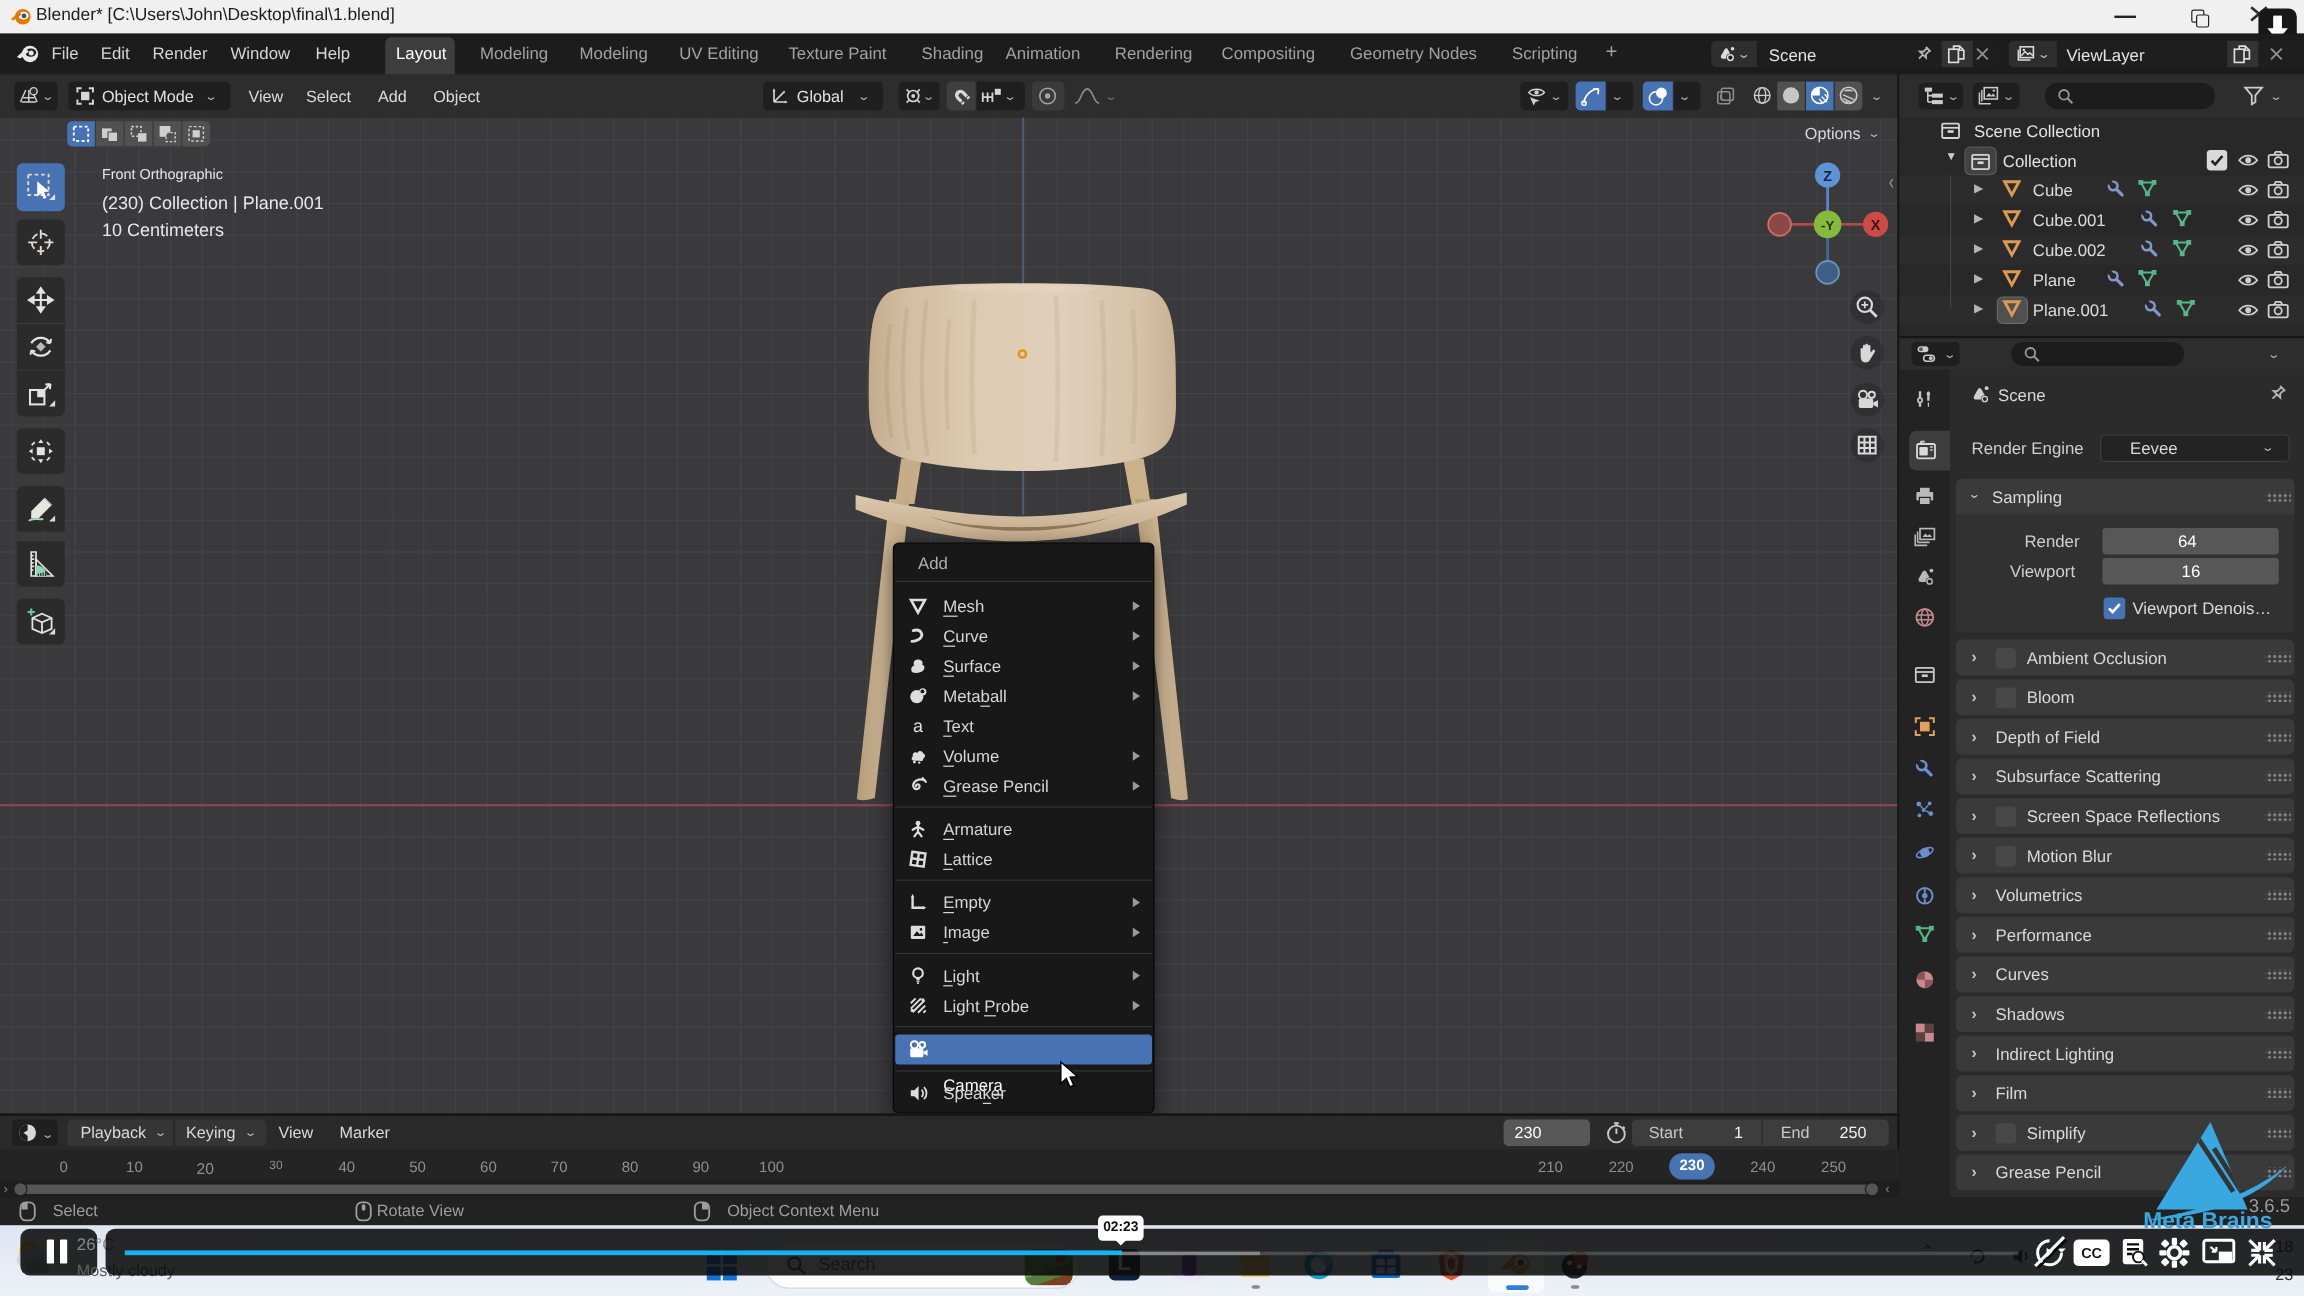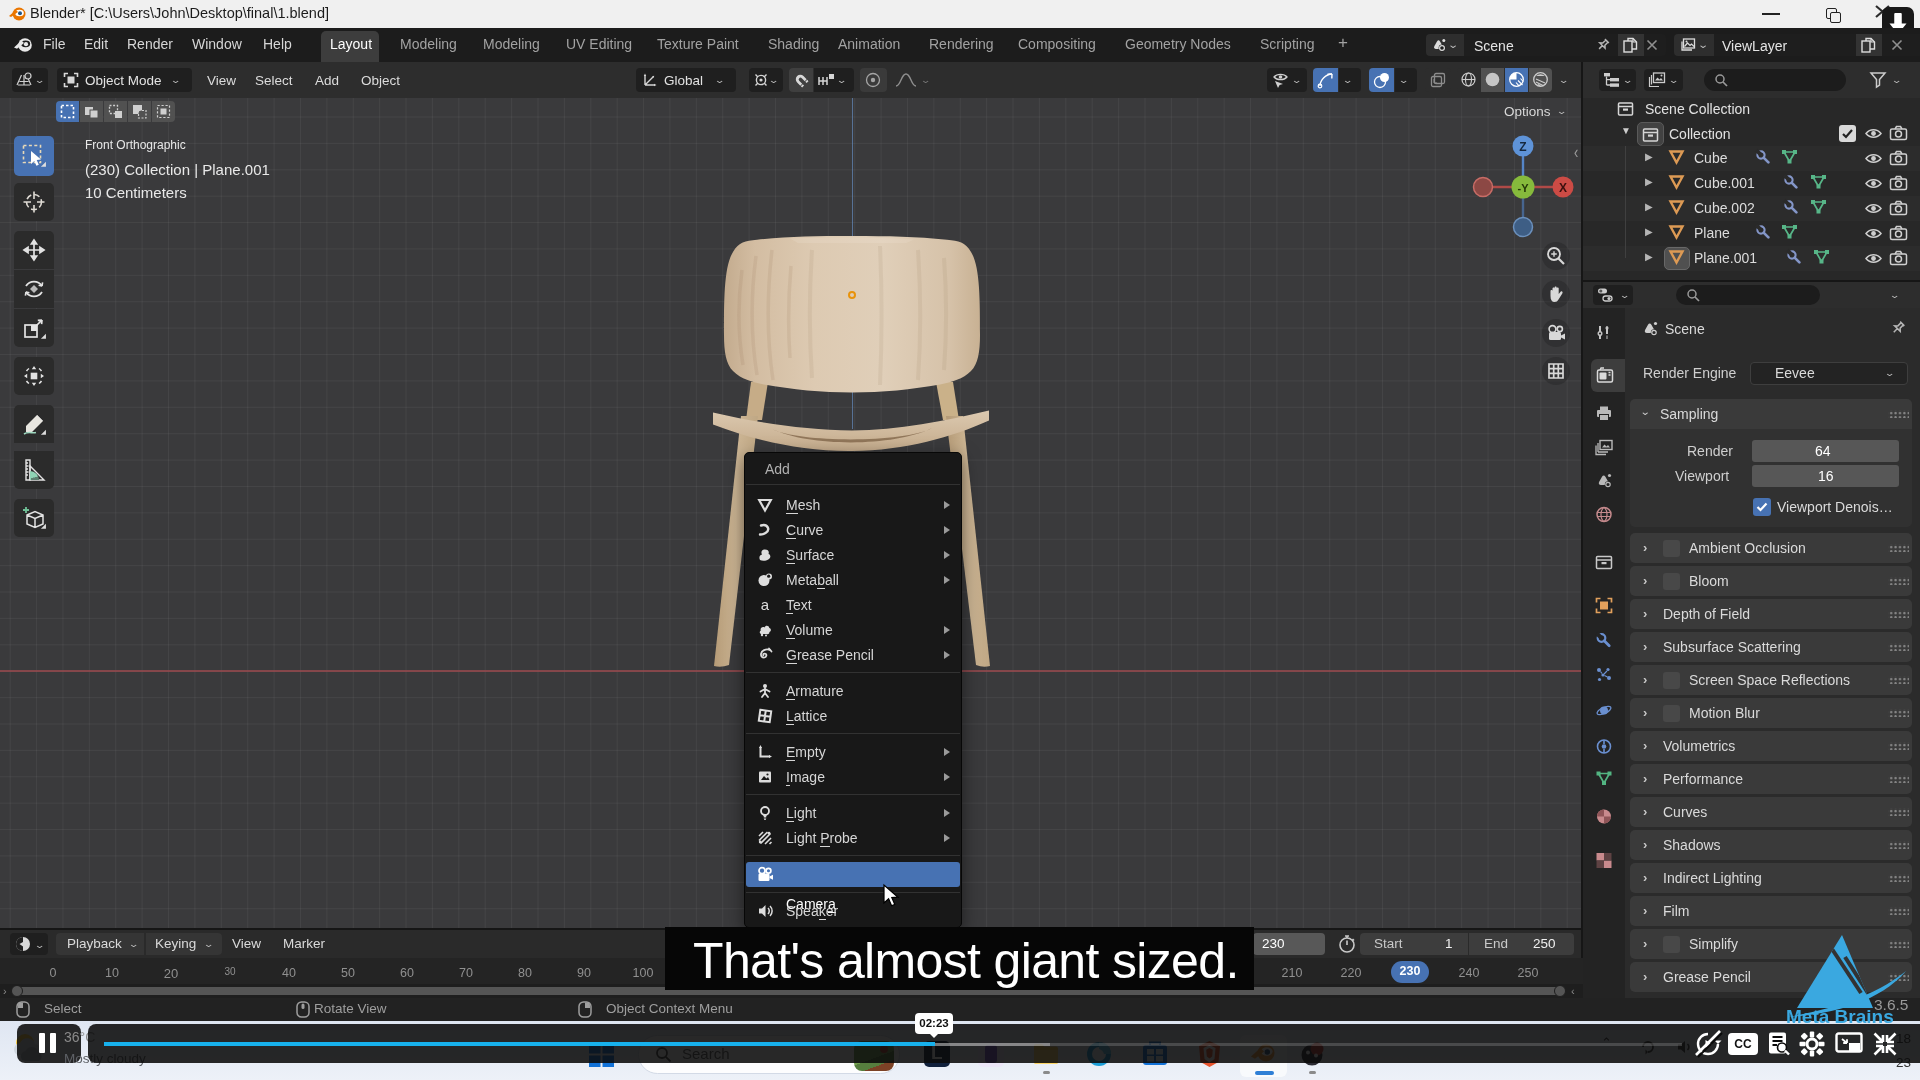--- a/index.html
+++ b/index.html
@@ -1082,28 +1082,25 @@
   <svg class="abs" style="left:1639px;top:17px;" width="18" height="18" viewBox="0 0 18 18">
     <path d="M4 9 A 5 5 0 1 1 9 14" fill="none" stroke="#3a3a3a" stroke-width="1.8"></path>
     <path d="M9 14 L6.5 11.5 L6.5 16.5 Z" fill="#3a3a3a"></path>
   </svg>
   <svg class="abs" style="left:1676px;top:17px;" width="18" height="18" viewBox="0 0 18 18">
     <path d="M2 6.5 L5 6.5 L9 3 L9 15 L5 11.5 L2 11.5 Z" fill="#3a3a3a"></path>
     <path d="M11.5 6 A 4 4 0 0 1 11.5 12" fill="none" stroke="#3a3a3a" stroke-width="1.6"></path>
   </svg>
 </div>
 
-<div class="abs" id="subtitle" style="left:665px;top:927px;width:589px;height:63px;background:#060606;z-index:55;">
-  <div class="txt" id="subtxt" style="left:28px;top:5px;font-size:50px;color:#fff;letter-spacing:-0.65px;">That's almost giant sized.</div>
-</div>
 
 <div class="abs" id="videobar" style="left:0;top:0;width:1920px;height:1080px;z-index:60;pointer-events:none;">
   <div class="abs" style="left:17px;top:1024px;width:64px;height:39px;background:rgba(10,10,10,0.88);border-radius:8px;"></div>
   <div class="abs" style="left:39px;top:1033px;width:6px;height:20px;background:#fff;border-radius:1px;"></div>
-  <div class="txt" style="left:64px;top:1029px;font-size:14px;color:#8a8a8a;">36°C</div>
+  <div class="txt" style="left:64px;top:1029px;font-size:14px;color:#8a8a8a;">26°C</div>
   <div class="txt" style="left:64px;top:1051px;font-size:13.5px;color:#5e6166;">Mostly cloudy</div>
   <div class="abs" style="left:50px;top:1033px;width:6px;height:20px;background:#fff;border-radius:1px;"></div>
   <div class="abs" style="left:88px;top:1024px;width:1832px;height:39px;background:rgba(10,10,10,0.88);border-radius:8px 0 0 8px;"></div>
   <div class="abs" style="left:104px;top:1042px;width:831px;height:4px;background:#17b1ed;"></div>
   <div class="abs" style="left:935px;top:1043px;width:115px;height:2.5px;background:rgba(255,255,255,0.45);"></div>
   <div class="abs" style="left:1050px;top:1043px;width:632px;height:2.5px;background:rgba(255,255,255,0.17);"></div>
 
   <div class="abs" style="left:915px;top:1013px;width:38px;height:21px;background:#fff;border-radius:4px;"></div>
   <div class="abs" style="left:929px;top:1033px;width:0;height:0;border-top:5px solid #fff;border-left:5px solid transparent;border-right:5px solid transparent;"></div>
   <div class="txt" style="left:915px;top:1017px;width:38px;text-align:center;font-size:11.5px;color:#111;font-weight:bold;">02:23</div>

